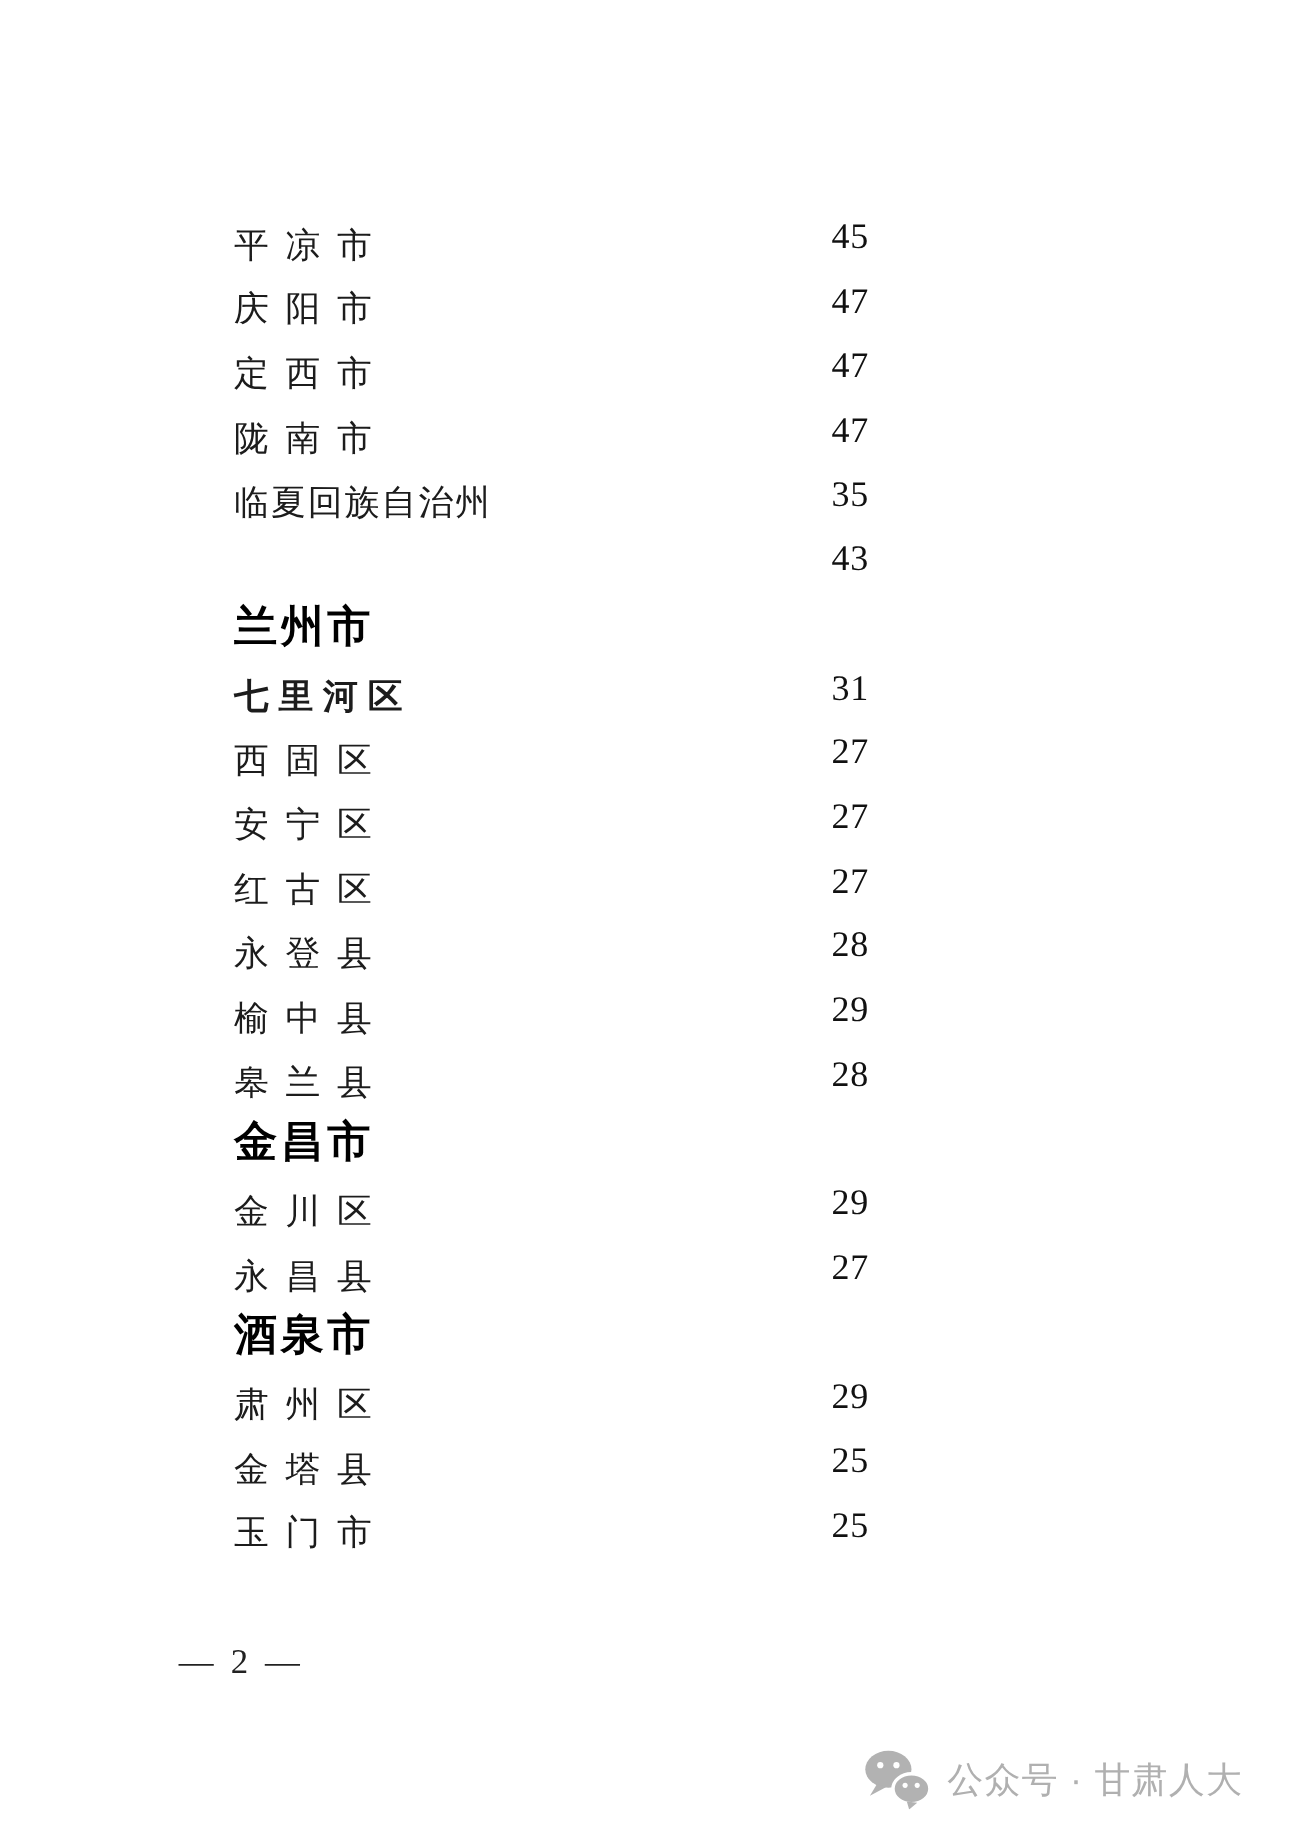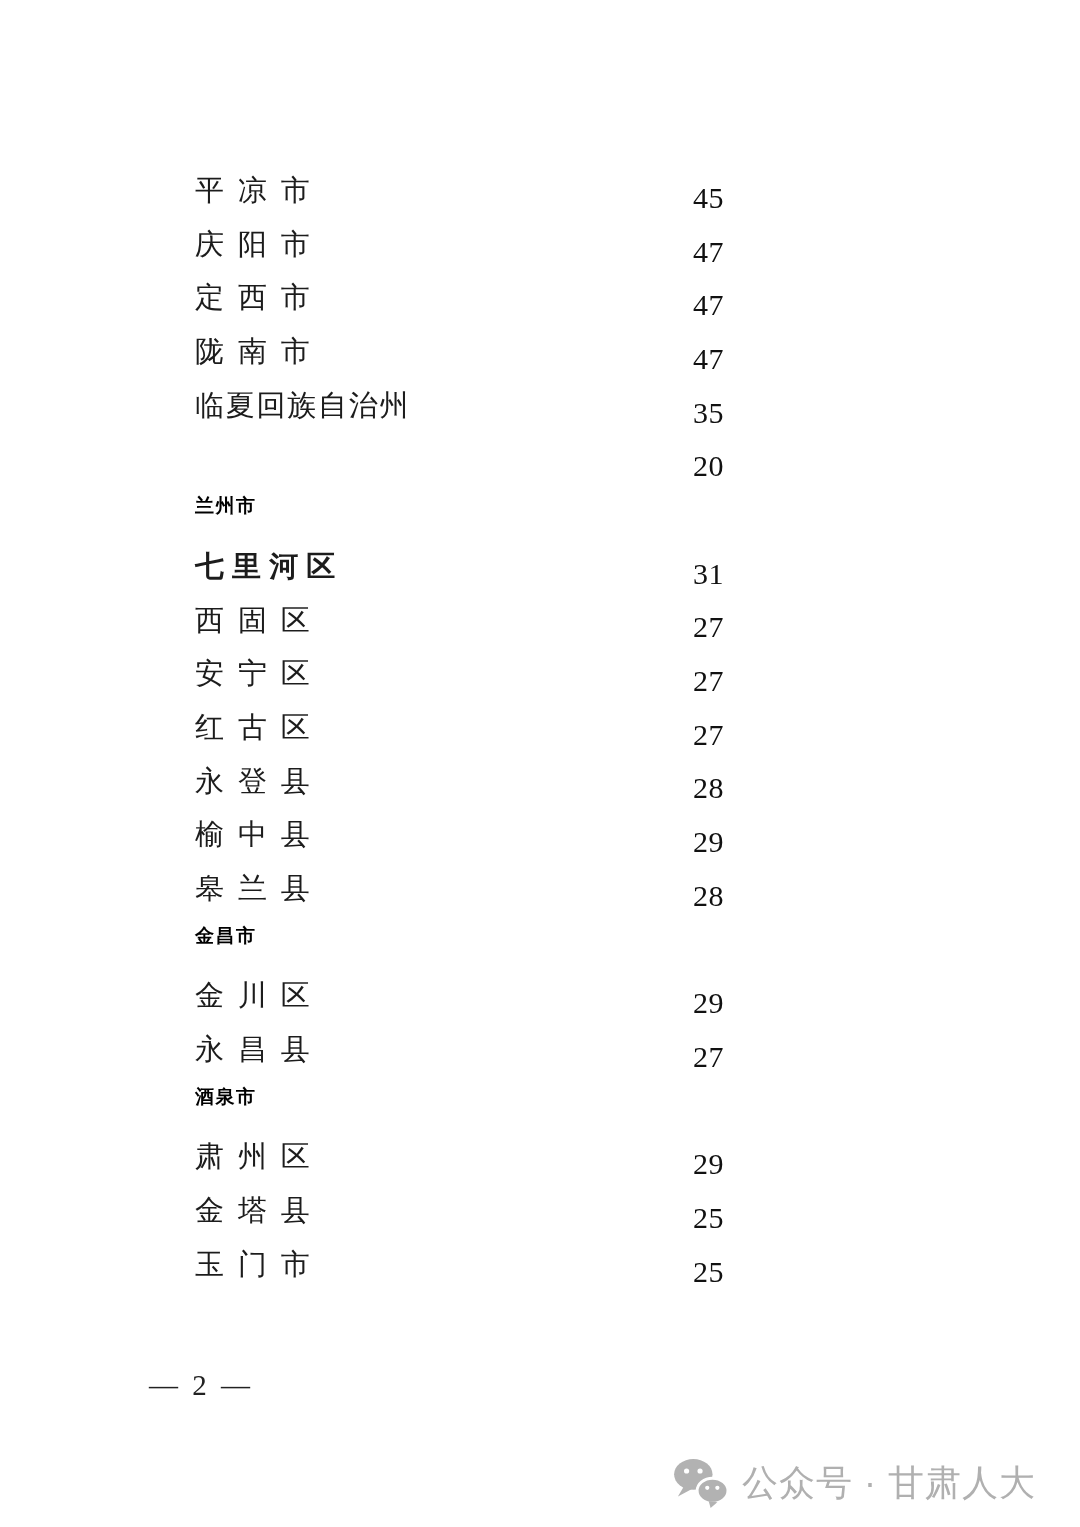--- a/index.html
+++ b/index.html
@@ -18,35 +18,35 @@
   .list {
     position: absolute;
     left: 195px;
     top: 171px;
     width: 700px;
   }
   .row {
     position: relative;
     height: 53.7px;
     display: flex;
-    align-items: flex-start;
+    align-items: flex-end;
     font-size: 29px;
     color: #1c1c1c;
   }
   .name {
     white-space: nowrap;
   }
   
   .name.len3 { letter-spacing: 0.48em; }
   .name.len4 { letter-spacing: 0.28em; font-weight: bold; }
   .name.len5 { letter-spacing: 0.06em; }
   .row.section .name {
     font-family: "Liberation Sans", sans-serif;
     font-weight: 700;
-    font-size: 19px;
+    font-size: 36px;
     color: #000000;
     letter-spacing: 0.08em;
   }
   .value {
     position: absolute;
     left: 498px;
     top: 50%;
     transform: translateY(-50%);
     font-size: 30px;
     color: #111111;
@@ -64,21 +64,21 @@
     position: absolute;
     right: 44px;
     top: 1458px;
     display: flex;
     align-items: center;
     gap: 12px;
   }
   .wm-icon { display: block; line-height: 0; }
   .wm-text {
     font-family: "Liberation Sans", sans-serif;
-    font-size: 36px;
+    font-size: 30px;
     color: #b0b0b0;
     letter-spacing: 1px;
     white-space: nowrap;
   }
 </style>
 </head>
 <body>
 
 <div class="page">
 
@@ -97,21 +97,21 @@
       </div>
       <div class="row">
         <span class="name len3">陇南市</span>
         <span class="value">47</span>
       </div>
       <div class="row">
         <span class="name len5">临夏回族自治州</span>
         <span class="value">35</span>
       </div>
       <div class="row">
-        <span class="value">20</span>
+        <span class="value">43</span>
       </div>
       <div class="row section">
         <span class="name len3">兰州市</span>
       </div>
       <div class="row">
         <span class="name len4">七里河区</span>
         <span class="value">31</span>
       </div>
       <div class="row">
         <span class="name len3">西固区</span>

